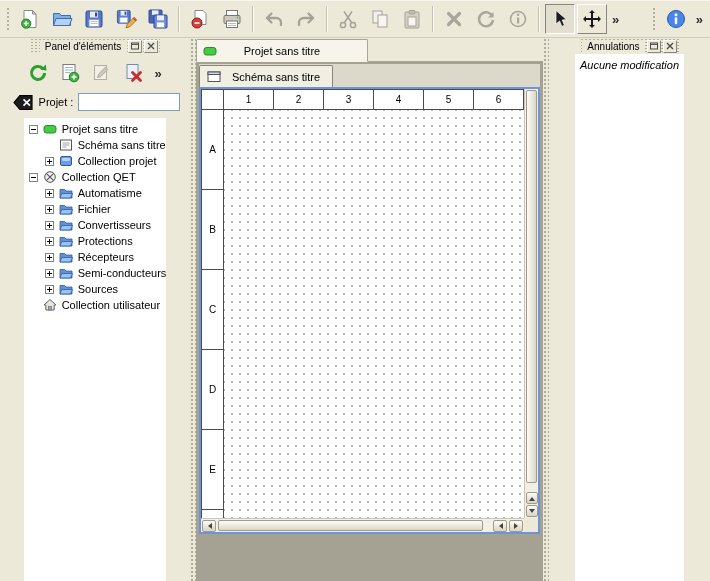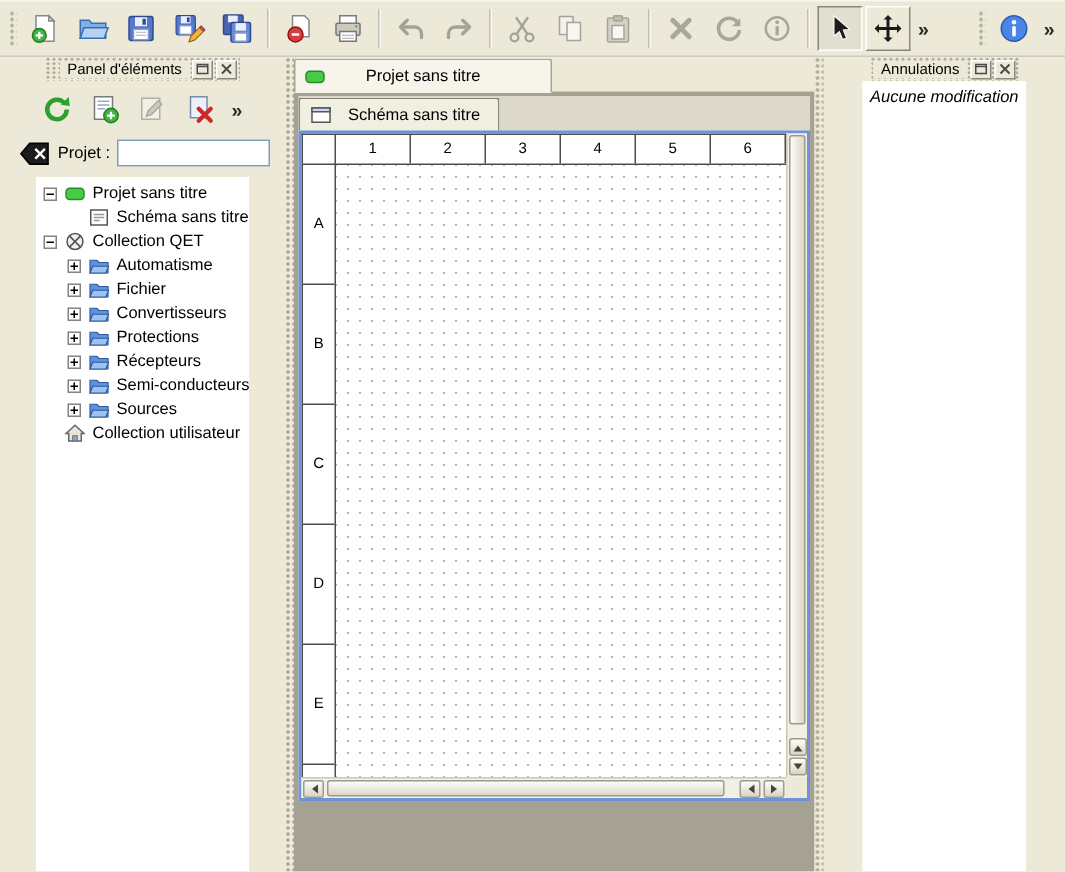--- a/index.html
+++ b/index.html
@@ -389,20 +389,30 @@
         <div class="tree-row d1">
           <span class="exp-space"></span>
           <span class="ticon">
               <svg viewBox="0 0 14 14">
                 <rect x="1.5" y="2" width="11" height="10" fill="#fff" stroke="#555"></rect>
                 <path d="M3.5 5h7M3.5 7h7M3.5 9h4" stroke="#999" stroke-width="0.9"></path>
               </svg>
             </span>
           <span>Schéma sans titre</span>
         </div>
+        <div class="tree-row d1">
+          <span class="expander plus"></span>
+          <span class="ticon">
+              <svg viewBox="0 0 14 14">
+                <rect x="1.5" y="2.5" width="11" height="9" rx="1.5" fill="#6d9ce6" stroke="#33589c"></rect>
+                <rect x="3" y="4" width="8" height="3" rx="1" fill="#b9d0f2"></rect>
+              </svg>
+            </span>
+          <span>Collection projet</span>
+        </div>
         <div class="tree-row d0">
           <span class="expander minus"></span>
           <span class="ticon">
               <svg viewBox="0 0 14 14">
                 <circle cx="7" cy="7" r="5.3" fill="#f0f0f0" stroke="#555"></circle>
                 <path d="M3.3 3.3l7.4 7.4M10.7 3.3l-7.4 7.4" stroke="#555" stroke-width="1.1"></path>
               </svg>
             </span>
           <span>Collection QET</span>
         </div>

